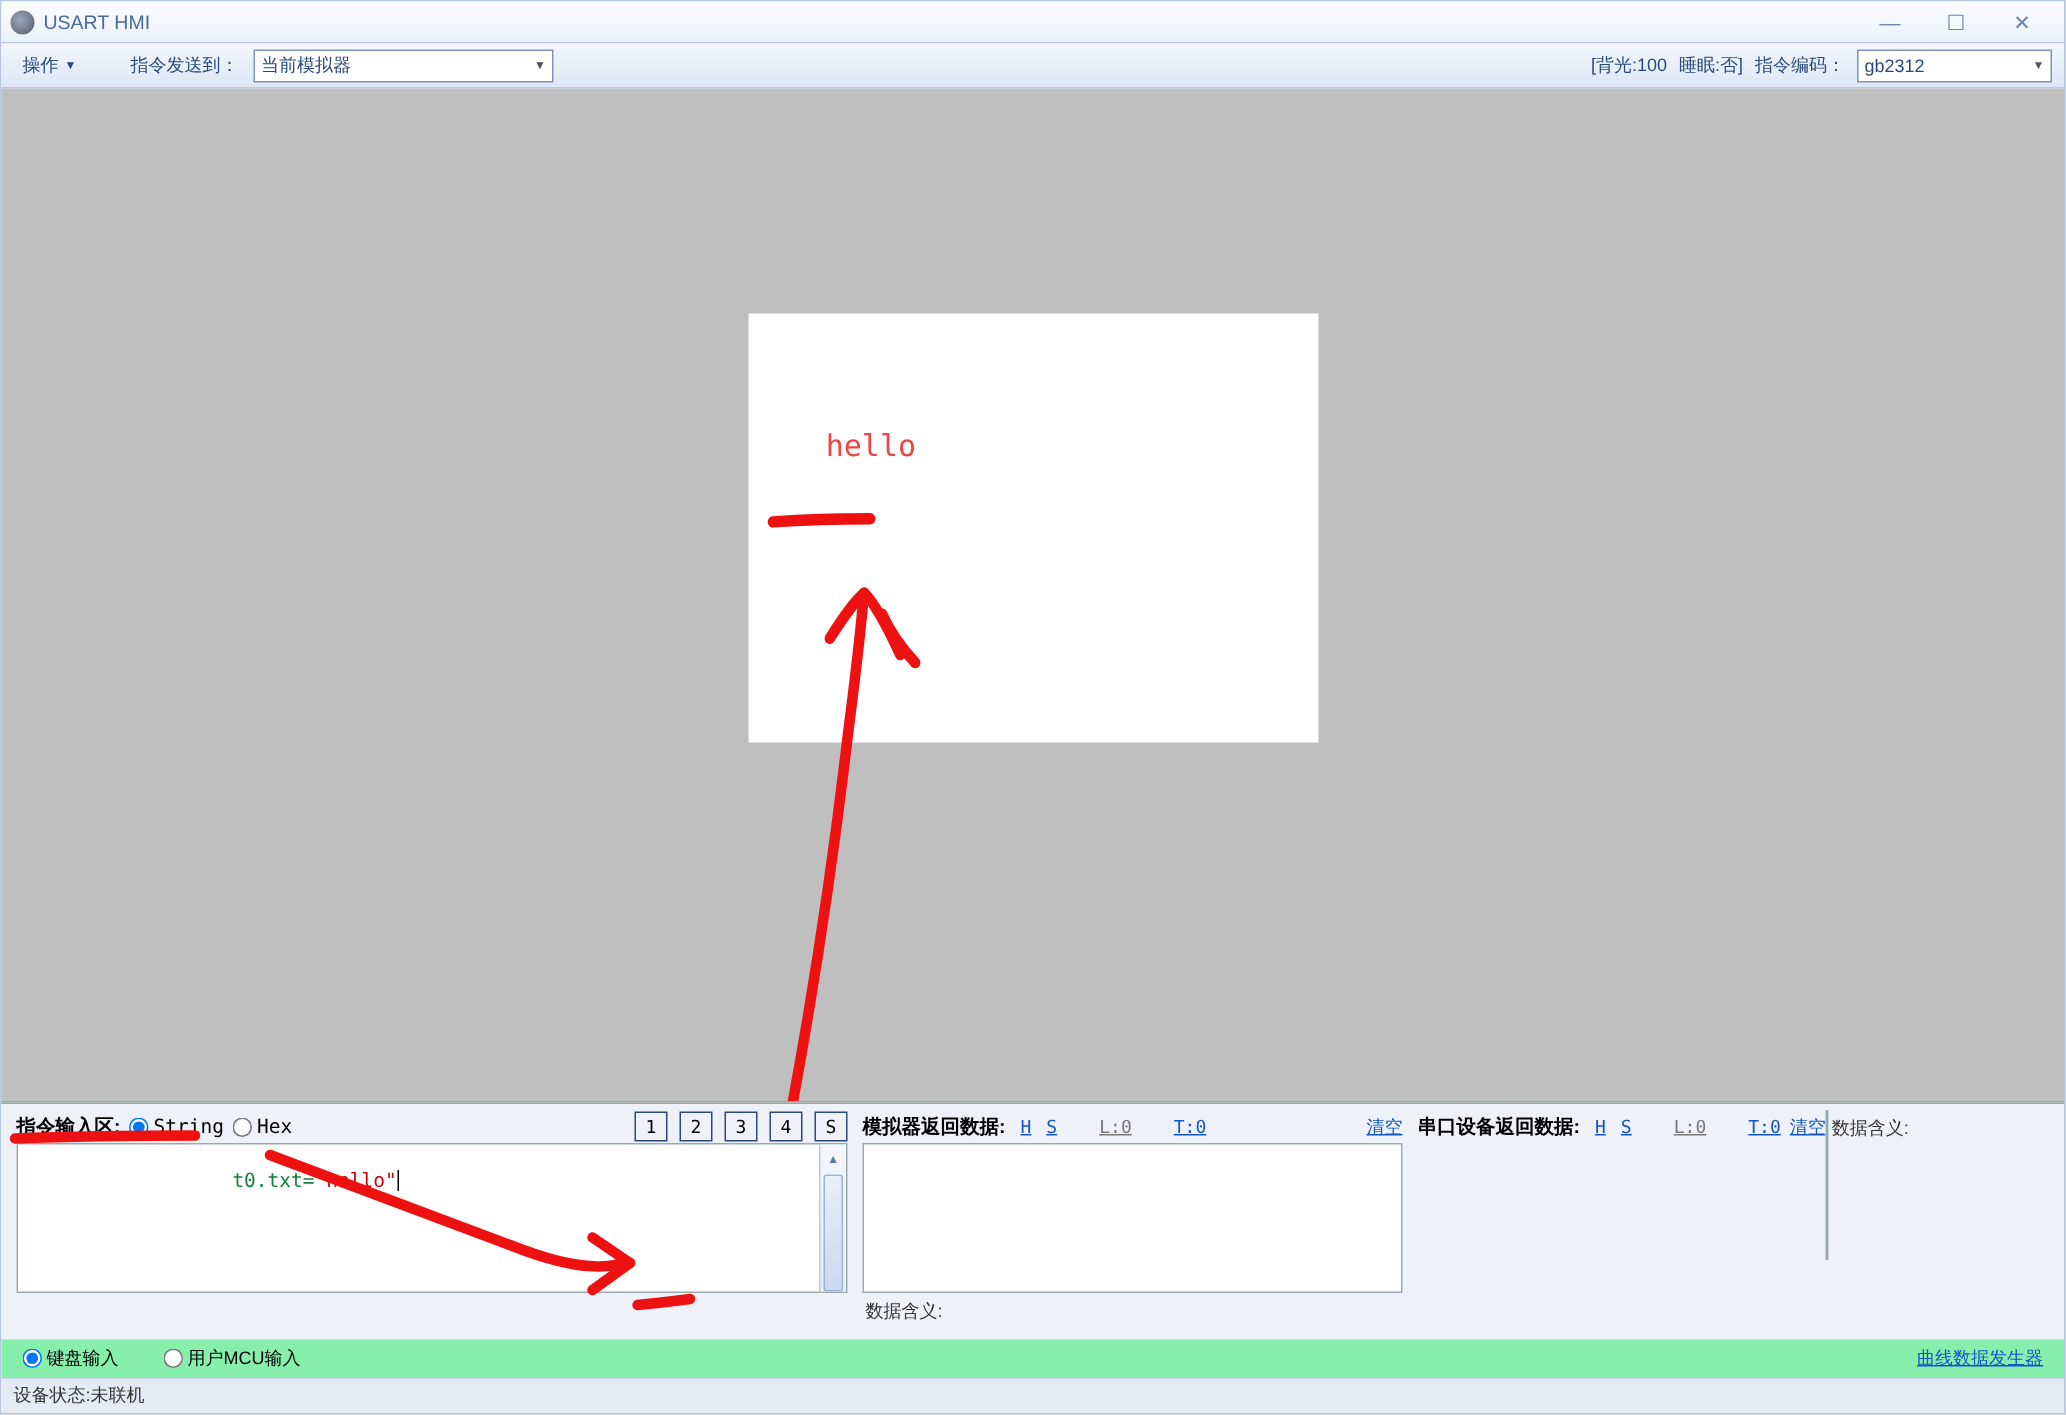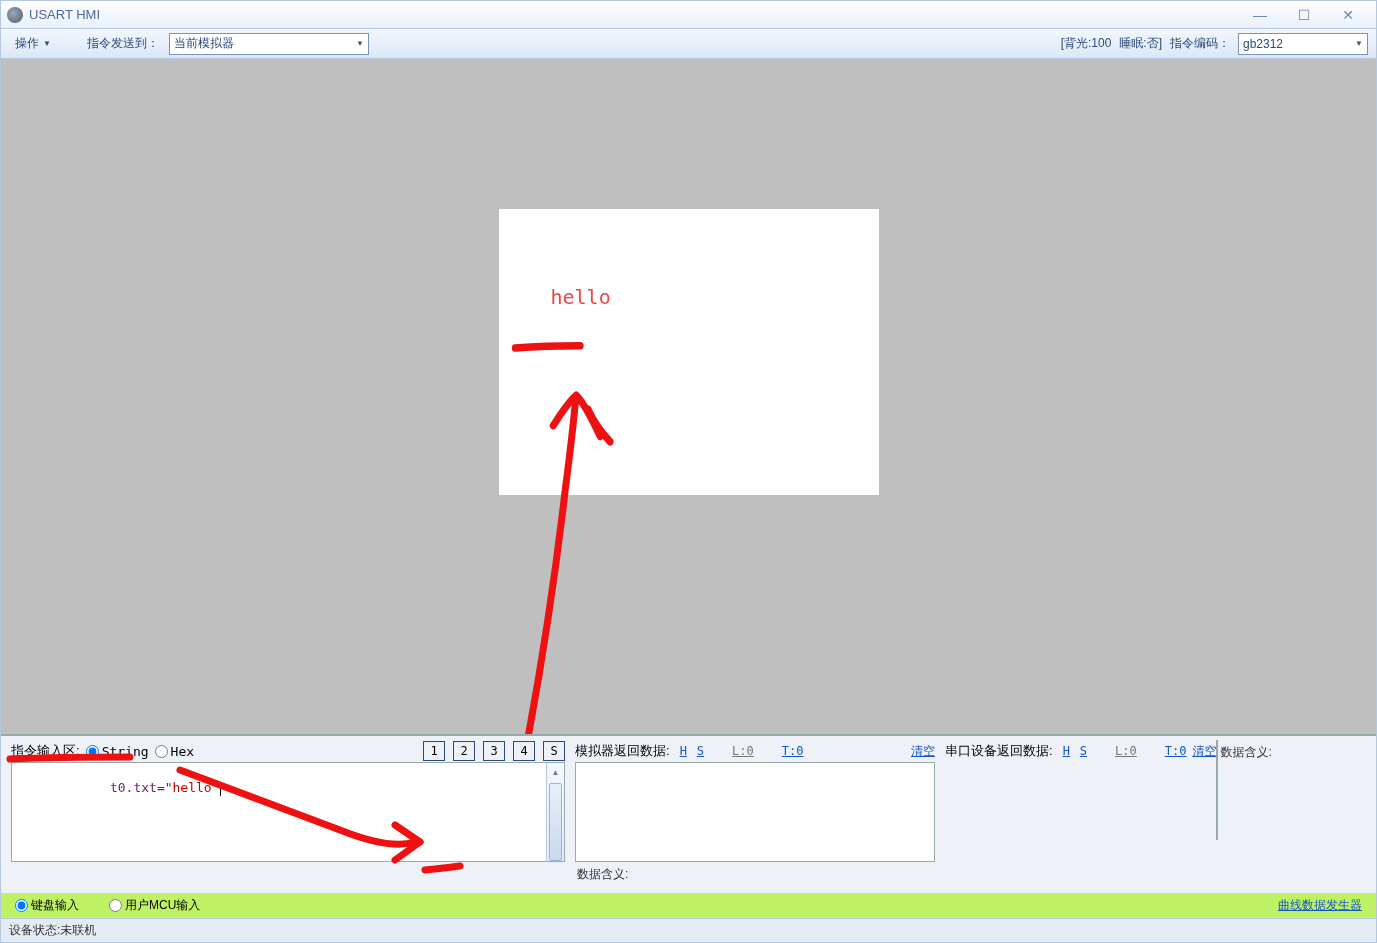--- a/index.html
+++ b/index.html
@@ -79,41 +79,41 @@
 }
 .bottom-row { display:flex; gap:10px; padding: 4px 10px 6px 10px; }
 .col-left { flex: 0 0 554px; display:flex; flex-direction:column; }
 .col-mid  { flex: 0 0 360px; display:flex; flex-direction:column; }
 .col-right{ flex: 1 1 auto; display:flex; flex-direction:row; }
 
 .sect-head {
   height: 22px; display:flex; align-items:center; gap:6px;
   font-family: monospace; font-size: 13px; color:#000;
 }
-.sect-head .lbl { font-family: "Microsoft YaHei", sans-serif; }
+.sect-head .lbl { font-family: "Microsoft YaHei", sans-serif; font-weight: bold; }
 .radio, .chk { display:flex; align-items:center; gap:3px; cursor:pointer; }
 .radio input, .chk input { cursor:pointer; }
 .numbtn {
   width:22px; height:20px; border:1px solid #2a4a7a;
   display:flex; align-items:center; justify-content:center;
   font-family: monospace; font-size:12px; background:#eef2f8; cursor:pointer;
 }
 .numbtn + .numbtn { margin-left:4px; }
 .numrow { margin-left:auto; display:flex; gap:4px; }
 
 .linklet { color:#1456c6; text-decoration:underline; font-family:monospace; font-size:12px; cursor:pointer; margin-left:4px; }
 .linklet.gray { color:#777; }
 .clear-link { margin-left:auto; color:#1456c6; text-decoration:underline; font-size:12px; cursor:pointer;font-family:Liberation Serif, serif; }
 
 .textarea-wrap {
   position:relative; background:#fff; border:1px solid #9aa;
   height: 100px;
 }
 .ta-content { padding:2px 4px; font-family:monospace; font-size:13px; white-space:pre; }
-.ta-content .k { color:#701a75; }
+.ta-content .k { color:#15803d;margin-left:45px; }
 .ta-content .s { color:#c00; }
 .ta-cursor { display:inline-block; width:1px; height:14px; background:#000; vertical-align:middle; }
 .scrollbar {
   position:absolute; right:0; top:0; width:18px; height:100%;
   background: linear-gradient(#f4f7fc, #e4ecf7);
   border-left:1px solid #b6c7e0;
   display:flex; flex-direction:column;
 }
 .sb-btn { height:18px; display:flex; align-items:center; justify-content:center; font-size:8px; color:#5a7aa7; cursor:pointer; }
 .sb-track { flex:1; position:relative; }
@@ -121,21 +121,21 @@
 
 .lower-opts { display:flex; align-items:center; gap:10px; padding-top:4px; }
 .run-btn {
   margin-left:auto;
   height:24px; padding: 0 14px;
   background: linear-gradient(#f6f8fb,#dbe3ee);
   border:1px solid #8093ae; color:#333;
   cursor:pointer; font-size:12px;
 }
 
-.radio-row { display:flex; align-items:center; gap:30px; padding: 4px 14px; background:#bef264; }
+.radio-row { display:flex; align-items:center; gap:30px; padding: 4px 14px; background:#86efac; }
 .statusbar { height:24px; background:#e4ebf5; border-top:1px solid #b6c7e0; display:flex; align-items:center; padding:0 8px; font-size:12px; color:#333; }
 
 .meaning { font-size:12px; color:#333; padding:4px 2px; }
 </style>
 </head>
 <body>
 
 <div class="window">
   <div class="titlebar">
     <div class="app-icon"></div>

